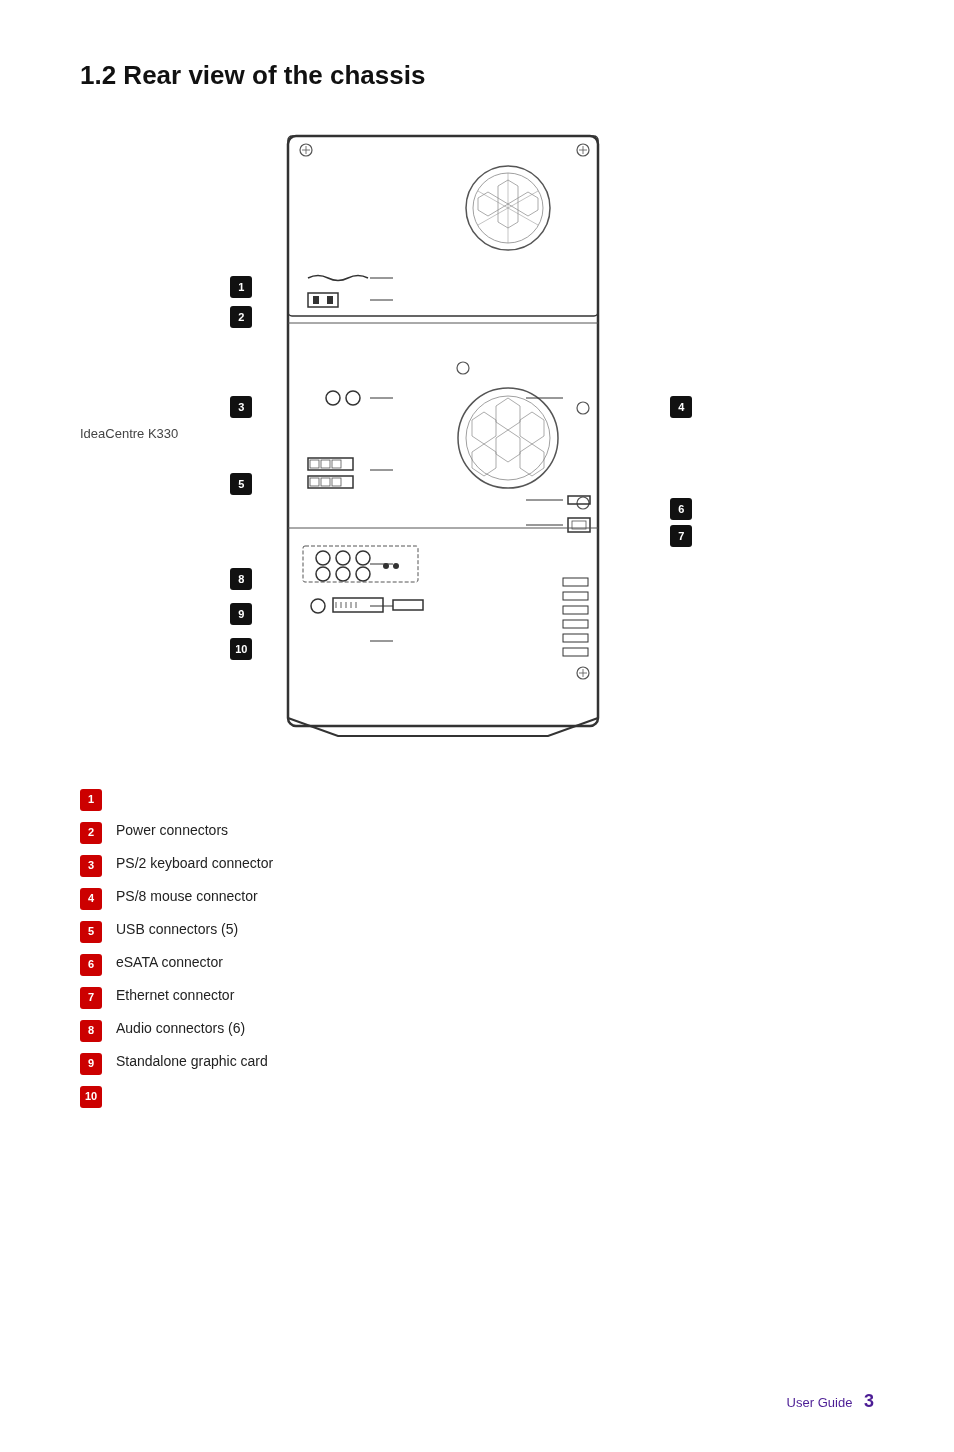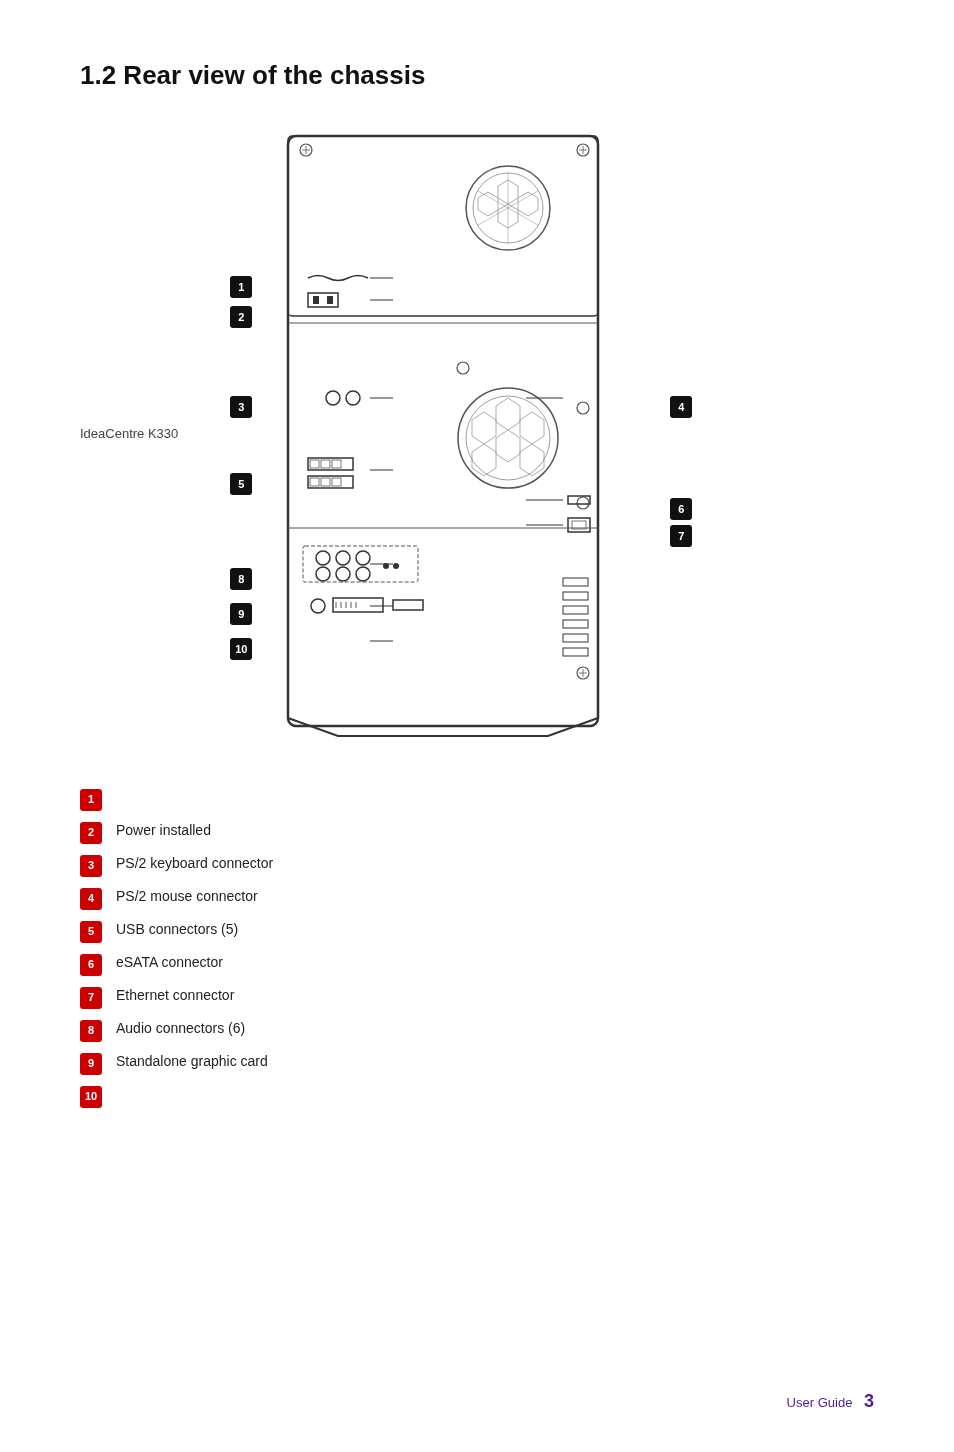--- a/index.html
+++ b/index.html
@@ -256,29 +256,29 @@
       </svg>
     </div>
   </div>
 
   <div class="legend">
     <div class="legend-item">
       <div class="legend-badge">1</div>
     </div>
     <div class="legend-item">
       <div class="legend-badge">2</div>
-      <span class="legend-text">Power installed</span>
+      <span class="legend-text">Power connectors</span>
     </div>
     <div class="legend-item">
       <div class="legend-badge">3</div>
       <span class="legend-text">PS/2 keyboard connector</span>
     </div>
     <div class="legend-item">
       <div class="legend-badge">4</div>
-      <span class="legend-text">PS/2 mouse connector</span>
+      <span class="legend-text">PS/8 mouse connector</span>
     </div>
     <div class="legend-item">
       <div class="legend-badge">5</div>
       <span class="legend-text">USB connectors (5)</span>
     </div>
     <div class="legend-item">
       <div class="legend-badge">6</div>
       <span class="legend-text">eSATA connector</span>
     </div>
     <div class="legend-item">

